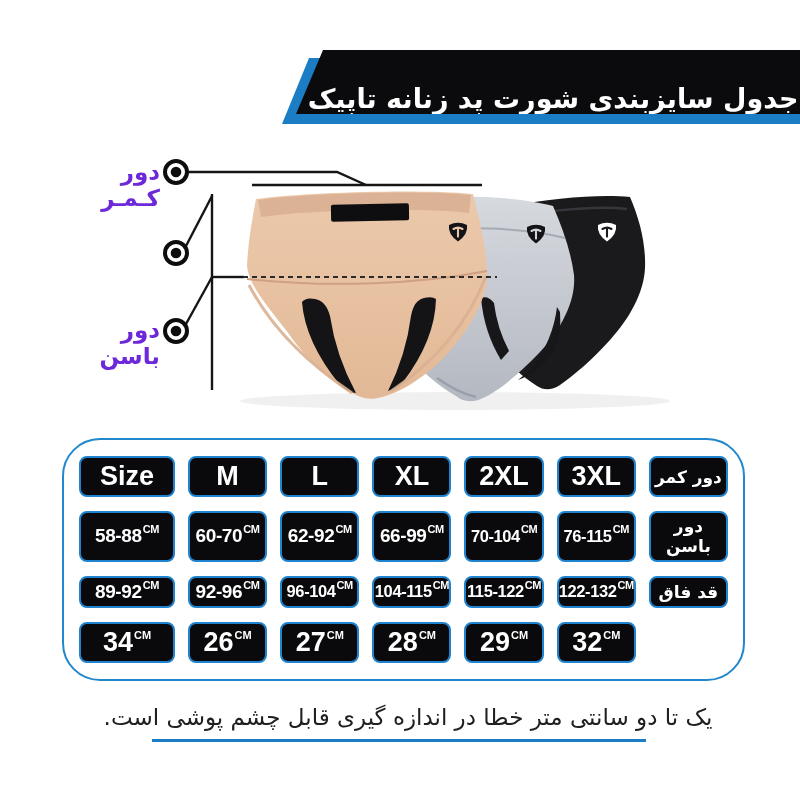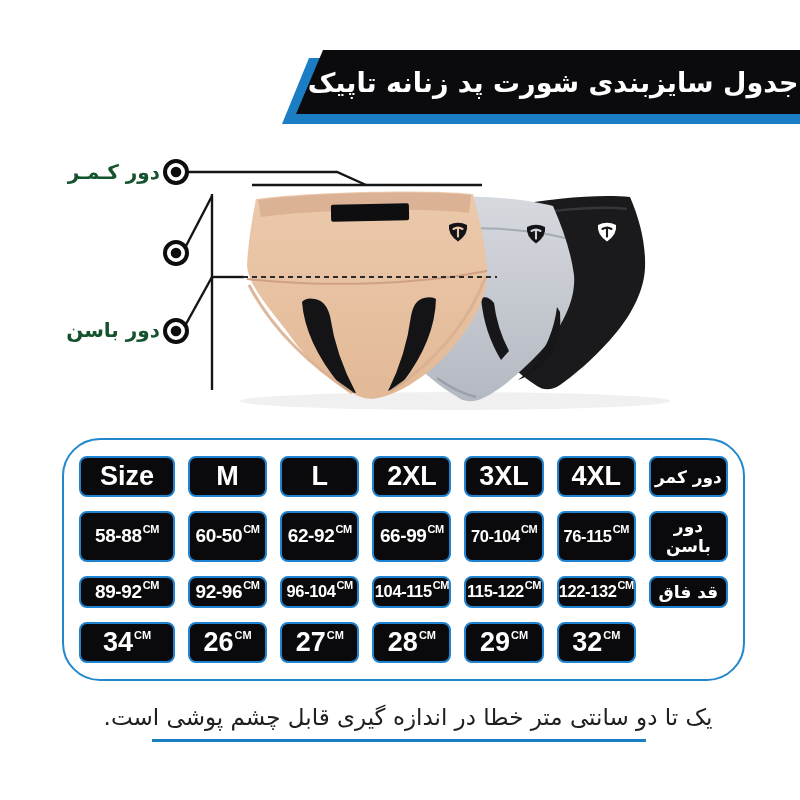--- a/index.html
+++ b/index.html
@@ -4,28 +4,28 @@
 <style>
   html,body{margin:0;padding:0;background:#fff;}
   .page{position:relative;width:800px;height:800px;background:#ffffff;overflow:hidden;
         font-family:"DejaVu Sans",sans-serif;}
 
   
   .banner-accent{position:absolute;left:282px;top:58px;width:518px;height:66px;
     background:#1b7ec4;clip-path:polygon(27px 0,100% 0,100% 100%,0 100%);}
   .banner-black{position:absolute;left:296px;top:50px;width:504px;height:64px;
     background:#0b0b0d;clip-path:polygon(27px 0,100% 0,100% 100%,0 100%);
-    display:flex;align-items:center;justify-content:center;}
+    display:flex;align-items:flex-end;justify-content:center;}
   .title{color:#ffffff;font-size:27px;font-weight:700;direction:rtl;letter-spacing:0;
     padding-left:10px;}
 
   
   .fig{position:absolute;left:0;top:0;}
   .mlabel{position:absolute;width:100px;text-align:right;direction:rtl;
-    color:#14532d;font-size:20px;font-weight:700;line-height:26px;}
+    color:#6d28d9;font-size:23px;font-weight:700;line-height:26px;}
   .mlabel.waist{left:60px;top:159px;}
   .mlabel.rise{left:60px;top:240px;}
   .mlabel.hip{left:60px;top:317px;}
 
   
   .sizetable{position:absolute;left:62px;top:438px;width:683px;height:243px;
     box-sizing:border-box;border:2.5px solid #2288cc;border-radius:38px;
     display:grid;grid-template-columns:96px repeat(6,1fr);
     column-gap:13px;row-gap:14px;padding:16px 15px;}
   .cell{background:#0a0a0c;border:2px solid #1f83cf;border-radius:8px;
@@ -141,31 +141,31 @@
   </svg>
 
   <div class="mlabel waist">دور کـمـر</div>
   <div class="mlabel hip">دور باسن</div>
 
   <div class="sizetable">
 
     <div class="cell head">Size</div>
     <div class="cell head">M</div>
     <div class="cell head">L</div>
+    <div class="cell head">XL</div>
     <div class="cell head">2XL</div>
     <div class="cell head">3XL</div>
-    <div class="cell head">4XL</div>
 
     <div class="cell plabel">دور کمر</div>
     <div class="cell val">
         <span>58-88</span>
         <span class="cm">CM</span>
       </div>
     <div class="cell val">
-        <span>60-50</span>
+        <span>60-70</span>
         <span class="cm">CM</span>
       </div>
     <div class="cell val">
         <span>62-92</span>
         <span class="cm">CM</span>
       </div>
     <div class="cell val">
         <span>66-99</span>
         <span class="cm">CM</span>
       </div>

